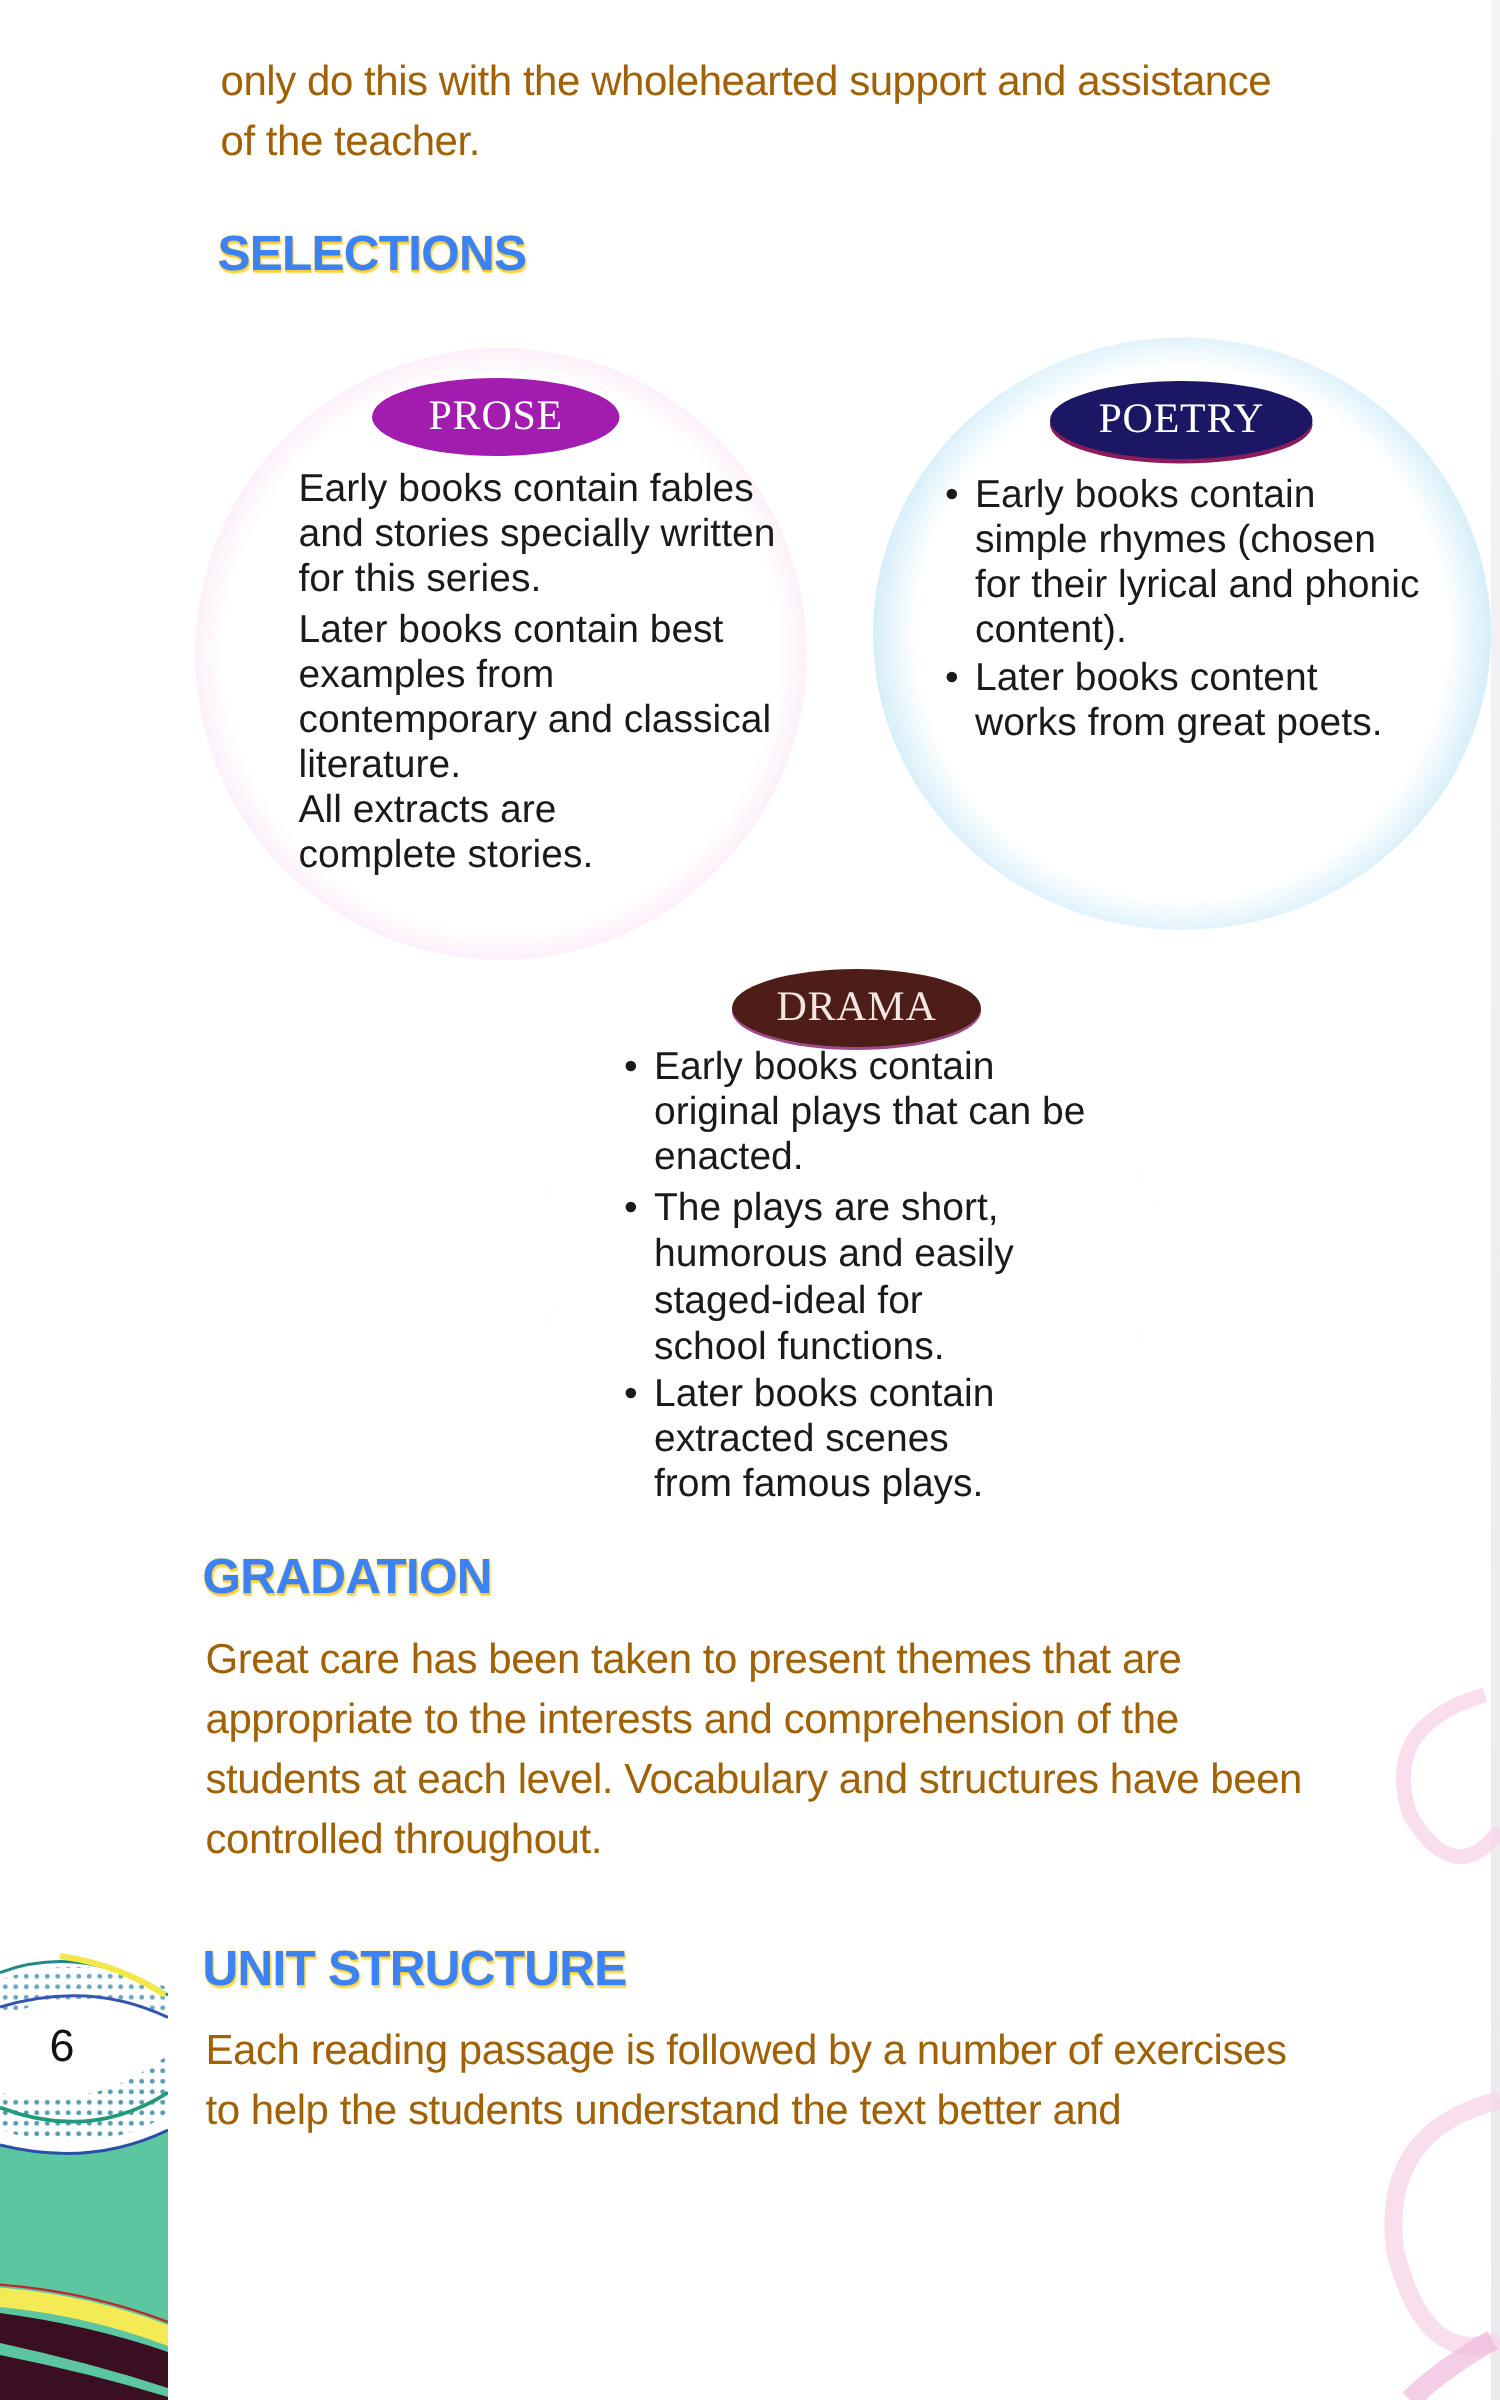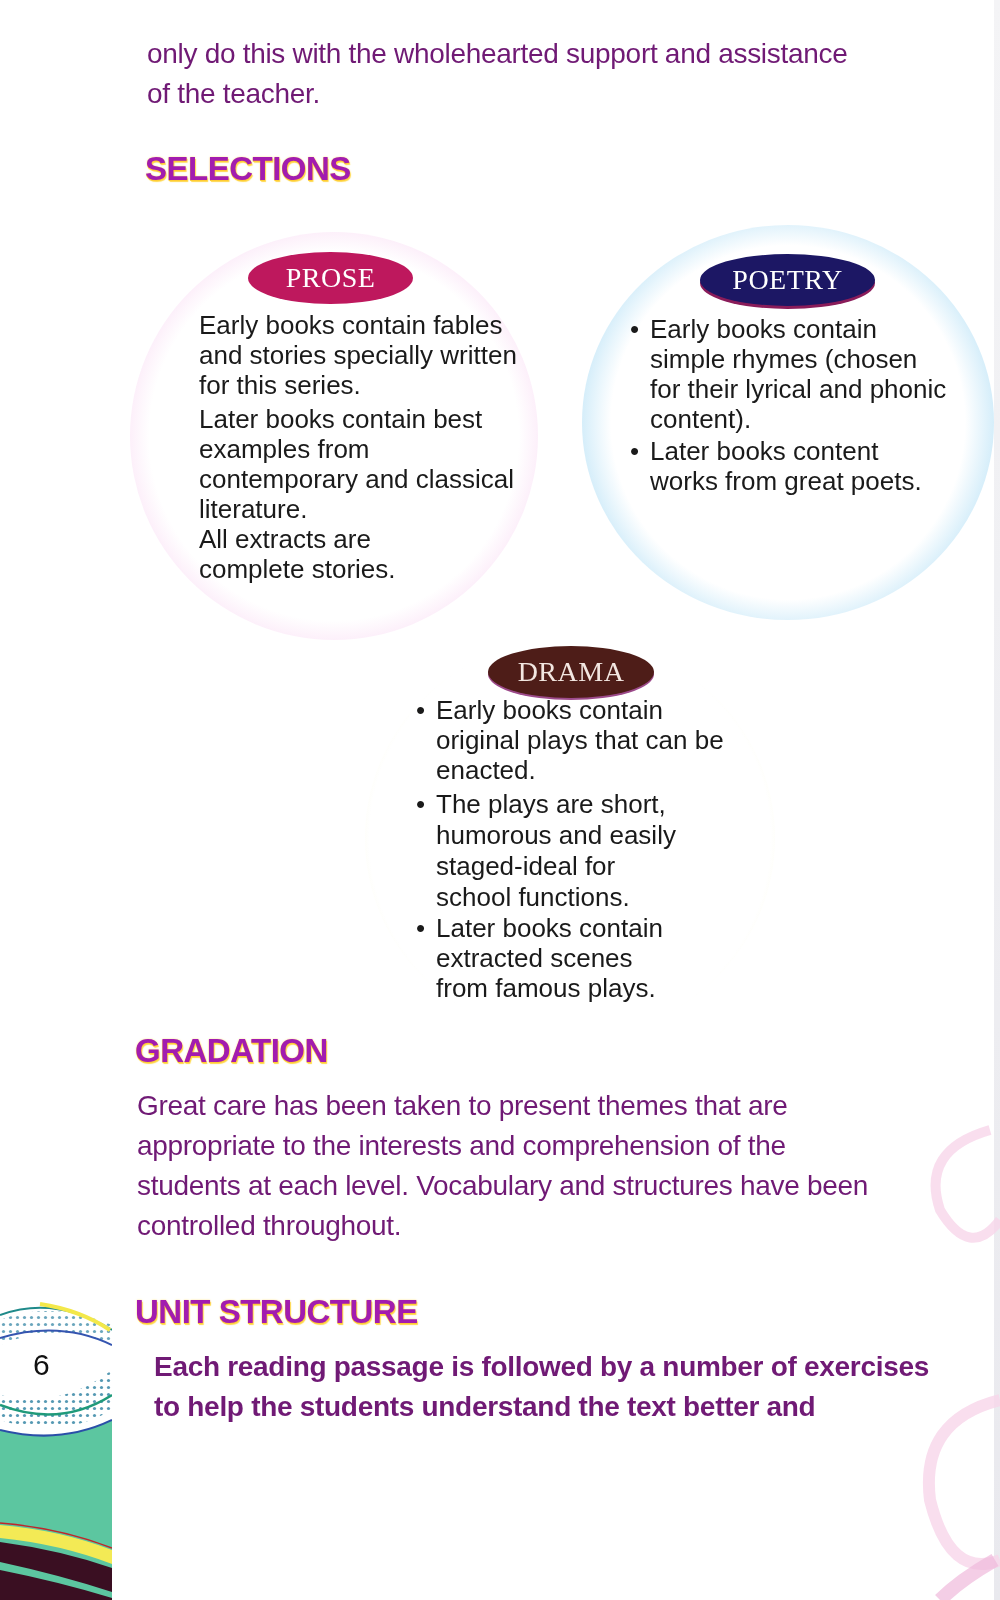--- a/index.html
+++ b/index.html
@@ -8,25 +8,25 @@
     background:#ffffff;
     font-family:"Liberation Sans", sans-serif;
     color:#1a1a1a;
   }
   .right-edge {
     position:absolute; right:0; top:0; width:6px; height:1600px;
     background:linear-gradient(#f4f4f6, #e9e9ee);
   }
   .para {
     position:absolute; font-size:28px; line-height:40px; letter-spacing:-0.3px;
-    color:#701a75;
+    color:#a16207;
   }
   .heading {
     position:absolute; font-weight:bold; font-size:33px; letter-spacing:-0.5px;
-    color:#a21caf;
+    color:#3b82f6;
     text-shadow: 0 1px 0 #ffcc33, 1px 2px 1px #ffd84d, 0 0 2px #ffe07a;
   }
   .circle {
     position:absolute; border-radius:50%;
     box-sizing:border-box;
   }
   .circle.prose {
     left:130px; top:232px; width:408px; height:408px;
     background:radial-gradient(circle, #ffffff 64%, #fbe6f7 75%, #f2c9ee 86%, #f6d8f2 92%, #ffffff 100%);
   }
@@ -36,21 +36,21 @@
   }
   .circle.drama {
     left:365px; top:638px; width:410px; height:400px;
     background:radial-gradient(circle, #ffffff 70%, #fbfbe4 80%, #f6f6c9 90%, #fbfbe0 96%, #ffffff 100%);
   }
   .pill {
     position:absolute; border-radius:50%;
     font-family:"Liberation Serif", serif; font-size:28px; color:#ffffff;
     text-align:center; letter-spacing:0.5px;
   }
-  .pill.prose { left:248px; top:252px; width:165px; height:52px; line-height:52px; background:#be185d; }
+  .pill.prose { left:248px; top:252px; width:165px; height:52px; line-height:52px; background:#a21caf; }
   .pill.poetry { left:700px; top:254px; width:175px; height:52px; line-height:52px; background:#1c1764; box-shadow:0 3px 0 #8a1c5a; }
   .pill.drama { left:488px; top:646px; width:166px; height:52px; line-height:52px; background:#4e1d18; box-shadow:0 2px 0 #9c4a8a; color:#f2e6e0; }
 
   .circle-text { position:absolute; font-size:26px; line-height:30px; color:#1a1a1a; }
   .circle-text p { margin:0; }
   .circle-text ul { margin:0; padding:0; list-style:none; }
   .circle-text li { position:relative; padding-left:22px; margin-bottom:0; }
   .circle-text li::before { content:"•"; position:absolute; left:2px; top:0; }
 
   .page-decor {
@@ -101,21 +101,21 @@
 
 <div class="heading" style="left:135px; top:1032px;">GRADATION</div>
 <div class="para" style="left:137px; top:1086px;">
   <div>Great care has been taken to present themes that are</div>
   <div>appropriate to the interests and comprehension of the</div>
   <div>students at each level. Vocabulary and structures have been</div>
   <div>controlled throughout.</div>
 </div>
 
 <div class="heading" style="left:135px; top:1293px;">UNIT STRUCTURE</div>
-<div class="para" style="left:154px; top:1347px;font-weight:bold;">
+<div class="para" style="left:137px; top:1347px;">
   <div>Each reading passage is followed by a number of exercises</div>
   <div>to help the students understand the text better and</div>
 </div>
 
 <div class="page-decor">
   <svg width="112" height="300" viewBox="0 0 112 300" xmlns="http://www.w3.org/2000/svg">
     <defs>
       <pattern id="dots" width="7" height="7" patternUnits="userSpaceOnUse">
         <circle cx="3.5" cy="3.5" r="1.6" fill="#2a7fa0"></circle>
       </pattern>

